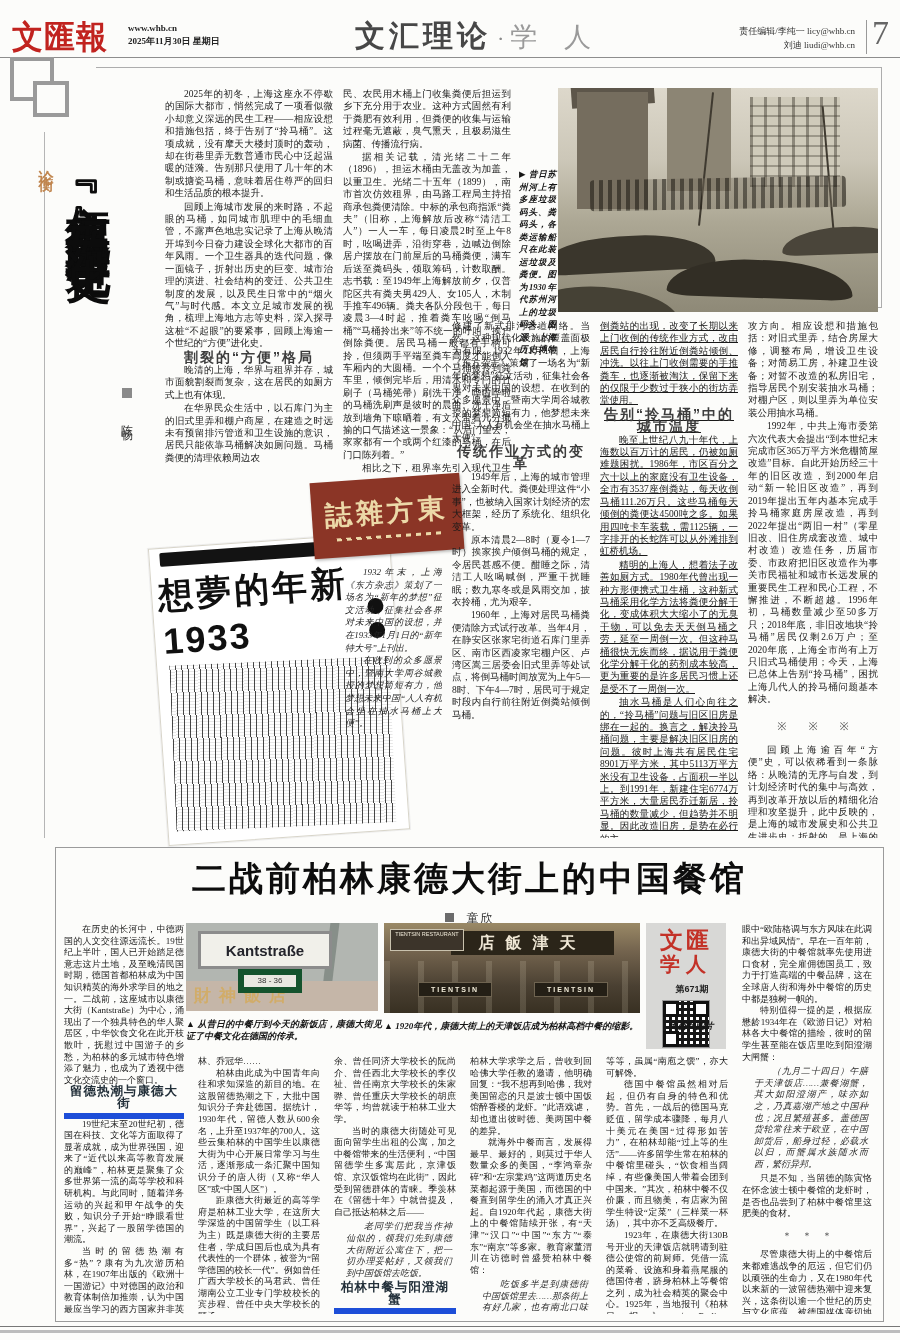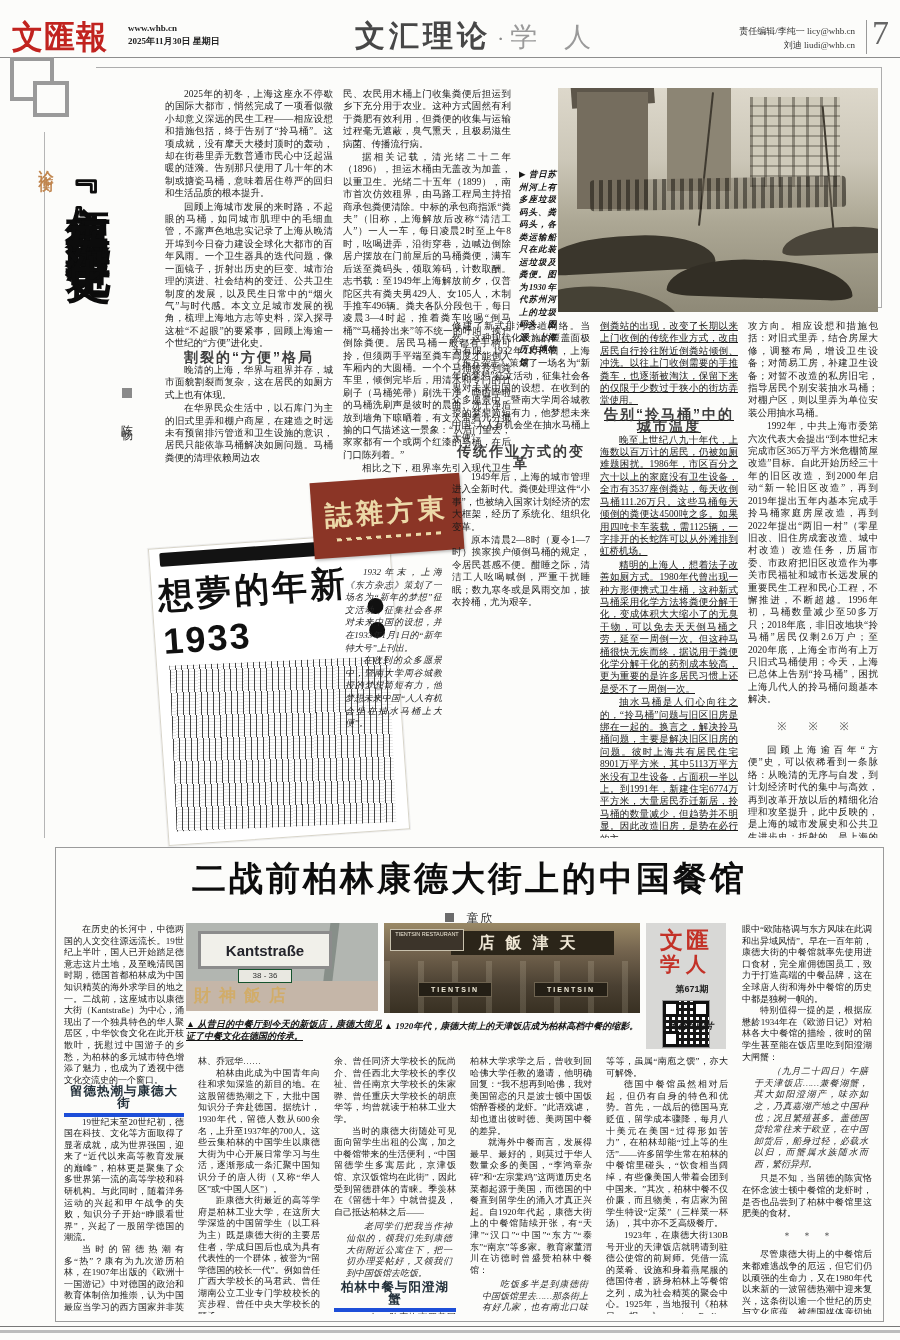--- a/index.html
+++ b/index.html
@@ -106,57 +106,57 @@
   #a2-title{left:0;top:8px;width:827px;text-align:center;font-family:"Liberation Sans","DejaVu Sans",sans-serif;
     font-weight:900;font-size:34px;color:#0d0d0d;letter-spacing:3px;}
   #a2-byline{left:0;top:62px;width:827px;text-align:center;font-size:12px;color:#333;letter-spacing:2px;}
   #a2-byline .byline-sq2{display:inline-block;width:9px;height:9px;background:#6b6b6b;margin-right:8px;}
 
   .a2col{font-size:9px;line-height:11.6px;color:#191919;}
   .a2col p{margin:0;text-indent:2em;}
   .a2col p.ni{text-indent:0;}
   .subhead2{display:block;text-align:center;margin:10px 0 8px;text-indent:0 !important;}
   .subhead2 span{display:inline-block;font-family:Liberation Serif, serif;
-    font-size:12.5px;font-weight:700;color:#23303a;border-bottom:4px solid #1d4ed8;padding:0 2px 3px;letter-spacing:1px;}
+    font-size:12.5px;font-weight:700;color:#23303a;border-bottom:6px solid #1d4ed8;padding:0 2px 3px;letter-spacing:1px;}
   .quote{font-style:italic;color:#2c2c2c;padding:3px 4px 3px 12px;}
   .stars2{text-align:center;color:#555;font-size:10px;margin:10px 0 8px !important;text-indent:0 !important;}
 
   #a2-c1{left:8px;top:76px;width:120px;height:390px;}
   #a2-c2{left:142px;top:208px;width:122px;height:258px;}
   #a2-c3{left:278px;top:208px;width:122px;height:258px;}
   #a2-c4{left:414px;top:208px;width:122px;height:258px;}
   #a2-c5{left:550px;top:208px;width:122px;height:258px;}
   #a2-c6{left:686px;top:76px;width:130px;height:390px;}
 
   
   #photo-kant{left:130px;top:75px;width:192px;height:88px;overflow:hidden;background:#b2b6b1;}
   #photo-kant .street-sign{position:absolute;left:12px;top:8px;width:128px;height:32px;background:#f1f0ea;
     border:3px solid #8c8c8c;display:flex;align-items:center;justify-content:center;
     font-family:"Liberation Sans","DejaVu Sans",sans-serif;font-size:15px;font-weight:700;color:#23232b;}
-  #photo-kant .plate{position:absolute;left:52px;top:46px;width:52px;height:12px;background:#e9e8e1;border:1px solid #14532d;
+  #photo-kant .plate{position:absolute;left:52px;top:46px;width:52px;height:12px;background:#e9e8e1;border:6px solid #14532d;
     font-size:8px;text-align:center;line-height:12px;color:#333;font-family:"Liberation Sans","DejaVu Sans",sans-serif;}
   #photo-kant .pole{position:absolute;right:44px;top:-4px;width:9px;height:110%;background:#878f89;transform:rotate(7deg);}
   #photo-kant .bldg{position:absolute;left:0;bottom:0;width:100%;height:34%;background:#c5b6a8;}
   #photo-kant .gold{position:absolute;left:8px;bottom:4px;font-size:17px;font-weight:700;color:#d3ac63;
     letter-spacing:8px;opacity:.9;}
   #photo-tientsin{left:328px;top:75px;width:256px;height:90px;overflow:hidden;
     background:linear-gradient(180deg,#9a8966 0%,#75654f 30%,#4a4032 70%,#383022 100%);}
   #photo-tientsin .sign{position:absolute;left:26%;top:8px;width:64%;height:24px;background:#2b2519;
     display:flex;align-items:center;justify-content:center;color:#f0e8d6;font-size:16px;font-weight:700;letter-spacing:11px;}
   #photo-tientsin .corner{position:absolute;left:6px;top:6px;width:72px;height:20px;background:#3c342a;
     border:1px solid #c9c2ae;color:#efe9d8;font-size:5.5px;line-height:9px;text-align:center;
     font-family:"Liberation Sans","DejaVu Sans",sans-serif;}
   #photo-tientsin .cols{position:absolute;left:0;top:38px;width:100%;height:100%;
     background:repeating-linear-gradient(90deg,rgba(220,210,185,.18) 0 6px,transparent 6px 34px);}
   #photo-tientsin .lab{position:absolute;bottom:16px;width:72px;height:13px;background:#241f16;color:#f2ecd9;
     font-family:"Liberation Sans","DejaVu Sans",sans-serif;font-size:7px;font-weight:700;letter-spacing:2px;
     text-align:center;line-height:13px;border:1px solid #6e6350;}
   #photo-tientsin .lab1{left:34px;} #photo-tientsin .lab2{left:150px;}
   .caption2{font-size:9px;line-height:12px;font-style:italic;font-weight:700;color:#151515;text-align:justify;}
-  #a2-cap1{left:130px;top:170px;width:196px;text-decoration:underline;}
+  #a2-cap1{left:130px;top:170px;width:196px;}
   #a2-cap2{left:328px;top:172px;width:256px;}
   #a2-credit{left:592px;top:172px;width:86px;font-size:9px;font-weight:900;font-style:italic;color:#151515;text-align:center;}
 
   
   #issue-box{left:590px;top:75px;width:80px;height:126px;background:#d8d8d6;text-align:center;padding-top:6px;box-sizing:border-box;}
   #issue-box .b1{font-size:23px;font-weight:900;color:#c33127;letter-spacing:3px;line-height:24px;}
   #issue-box .b2{font-size:20px;font-weight:900;color:#c33127;letter-spacing:6px;line-height:22px;}
   #issue-box .issue-no{font-size:9px;font-weight:700;color:#222;margin-top:8px;
     font-family:"Liberation Sans","DejaVu Sans",sans-serif;padding-left:12px;}
   .qr{position:relative;width:46px;height:46px;margin:4px auto 0;background:#fff;border:1px solid #999;
@@ -249,20 +249,21 @@
   <div class="abs" id="mag-cap">
     <p>1932年末，上海《东方杂志》策划了一场名为“新年的梦想”征文活动，征集社会各界对未来中国的设想，并在1933年1月1日的“新年特大号”上刊出。</p>
     <p>在收到的众多愿景中，暨南大学周谷城教授的梦想简短有力，他梦想未来中国“人人有机会坐在抽水马桶上大便”。</p>
   </div>
 
   <div class="abs col a1col" id="a1-r1">
     <p class="ni">修建了新式排污管道网络。当然，这种现代化设施的覆盖面极为有限。1932年11月1日，上海《东方杂志》策划了一场名为“新年的梦想”征文活动，征集社会各界对未来中国的设想。在收到的众多愿景中，暨南大学周谷城教授的梦想简短有力，他梦想未来中国“人人有机会坐在抽水马桶上大便”。</p>
     <p class="subhead1">传统作业方式的变革</p>
     <p>1949年后，上海的城市管理进入全新时代。粪便处理这件“小事”，也被纳入国家计划经济的宏大框架，经历了系统化、组织化变革。</p>
     <p>原本清晨2—8时（夏令1—7时）挨家挨户倾倒马桶的规定，令居民甚感不便。酣睡之际，清洁工人吆喝喊倒，严重干扰睡眠；数九寒冬或是风雨交加，披衣拎桶，尤为艰辛。</p>
+    <p>1960年，上海对居民马桶粪便清除方式试行改革。当年4月，在静安区张家宅街道石库门里弄区、南市区西凌家宅棚户区、卢湾区嵩三居委会旧式里弄等处试点，将倒马桶时间放宽为上午5—8时、下午4—7时，居民可于规定时段内自行前往附近倒粪站倾倒马桶。</p>
   </div>
 
   <div class="abs col a1col" id="a1-r2">
     <p class="ni">倒粪站的出现，改变了长期以来上门收倒的传统作业方式，改由居民自行拎往附近倒粪站倾倒、冲洗。以往上门收倒需要的手推粪车，也逐渐被淘汰，保留下来的仅限于少数过于狭小的街坊弄堂使用。</p>
     <p class="subhead1">告别“拎马桶”中的城市温度</p>
     <p>晚至上世纪八九十年代，上海数以百万计的居民，仍被如厕难题困扰。1986年，市区百分之六十以上的家庭没有卫生设备，全市有3537座倒粪站，每天收倒马桶111.26万只。这些马桶每天倾倒的粪便达4500吨之多。如果用四吨卡车装载，需1125辆，一字排开的长蛇阵可以从外滩排到虹桥机场。</p>
     <p>精明的上海人，想着法子改善如厕方式。1980年代曾出现一种方形便携式卫生桶，这种新式马桶采用化学方法将粪便分解干化，变成体积大大缩小了的无臭干物，可以免去天天倒马桶之劳，延至一周倒一次。但这种马桶很快无疾而终，据说用于粪便化学分解干化的药剂成本较高，更为重要的是许多居民习惯上还是受不了一周倒一次。</p>
     <p>抽水马桶是人们心向往之的，“拎马桶”问题与旧区旧房是绑在一起的。换言之，解决拎马桶问题，主要是解决旧区旧房的问题。彼时上海共有居民住宅8901万平方米，其中5113万平方米没有卫生设备，占面积一半以上。到1991年，新建住宅6774万平方米，大量居民乔迁新居，拎马桶的数量减少，但趋势并不明显。因此改造旧房，是势在必行的主</p>
   </div>
 

